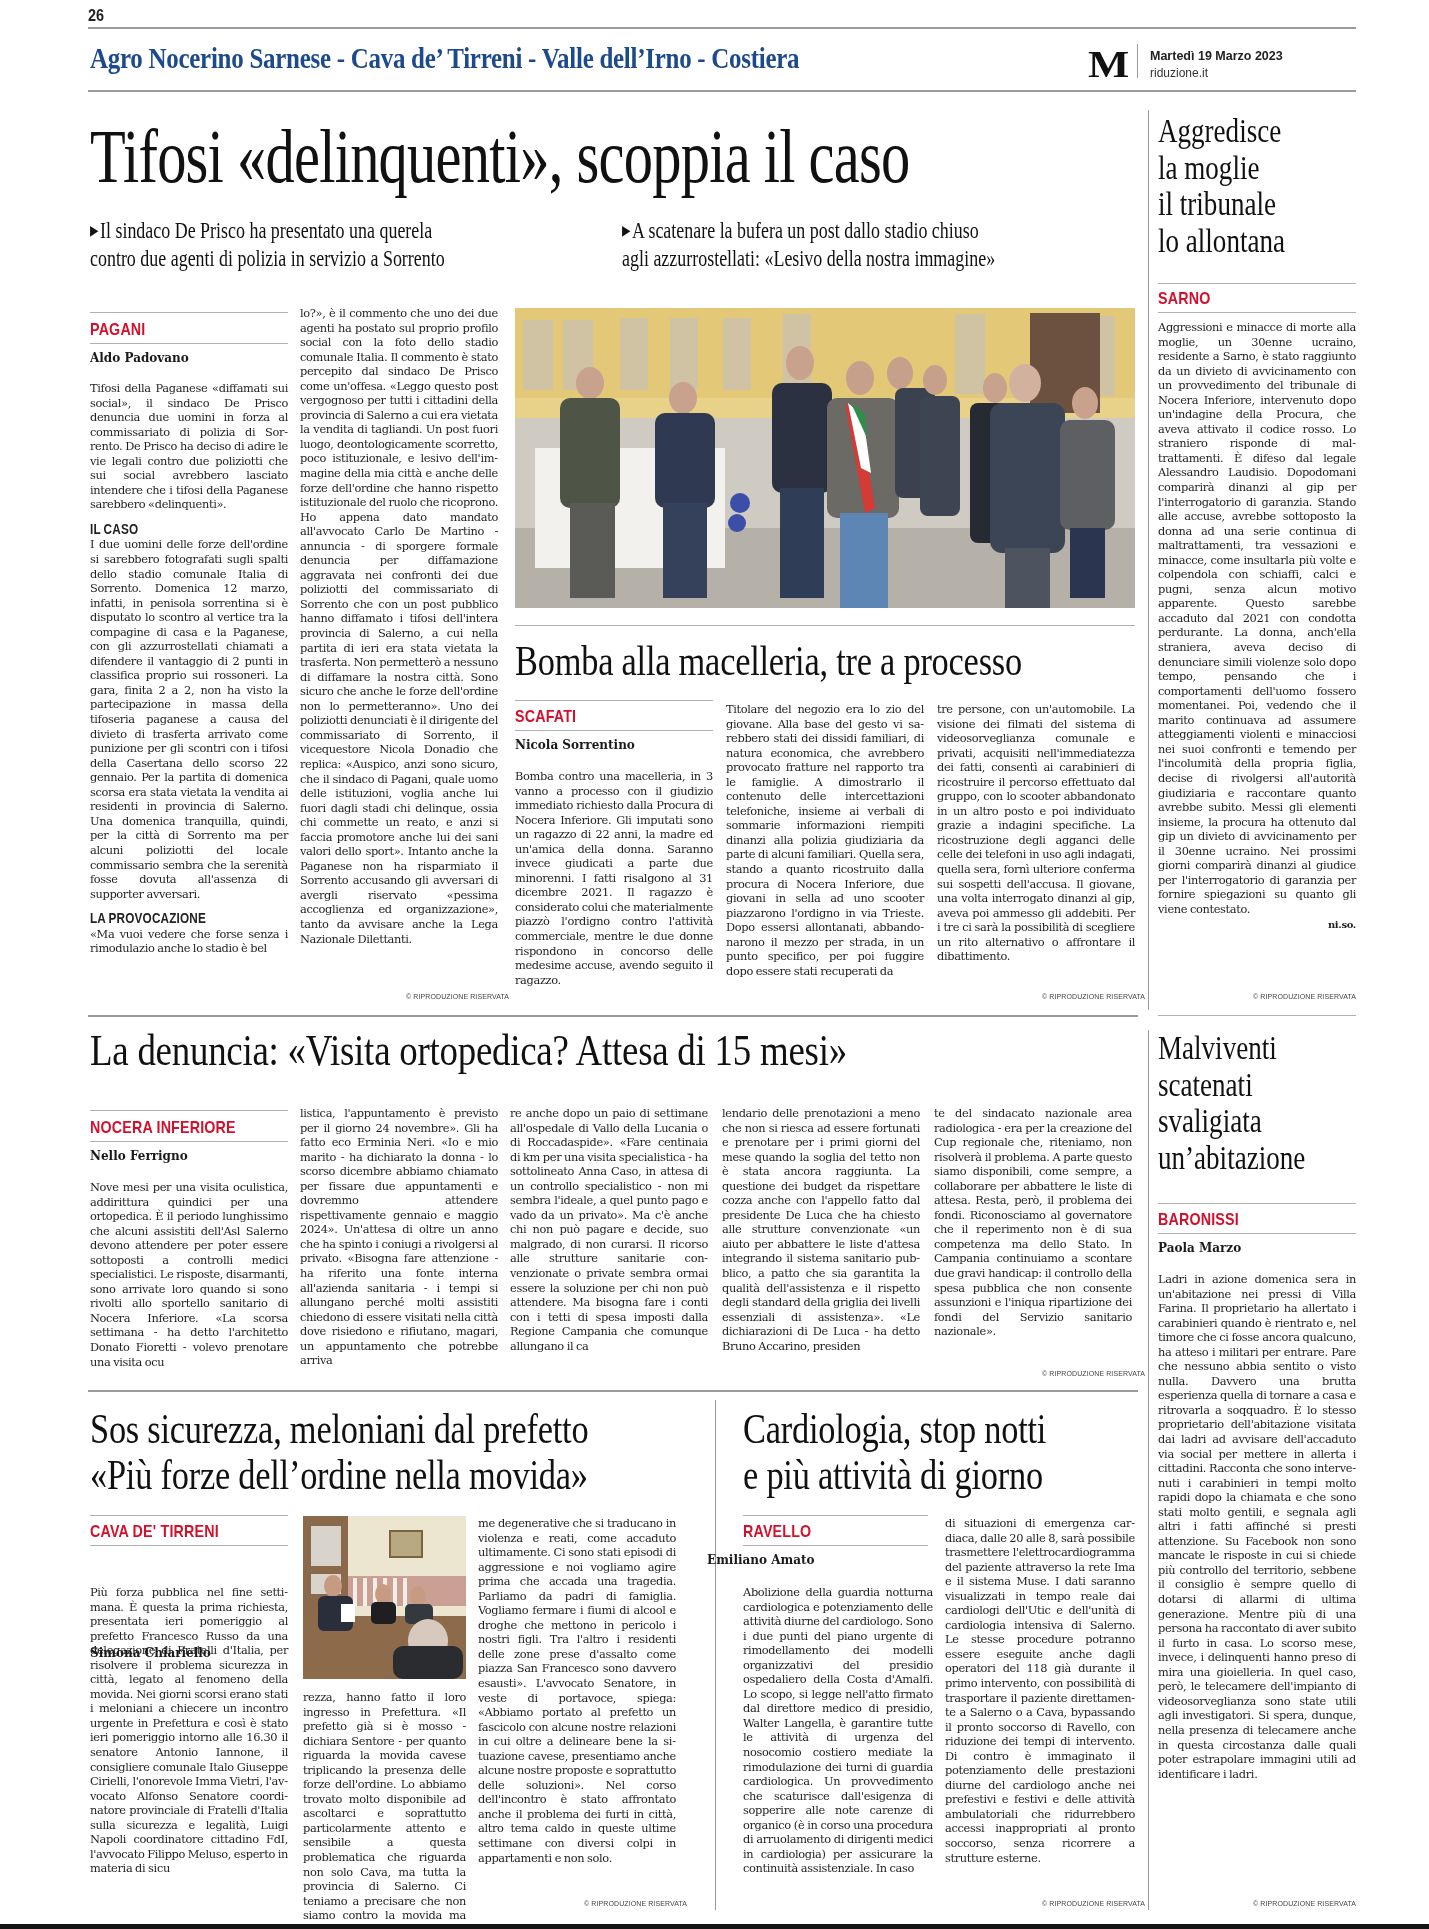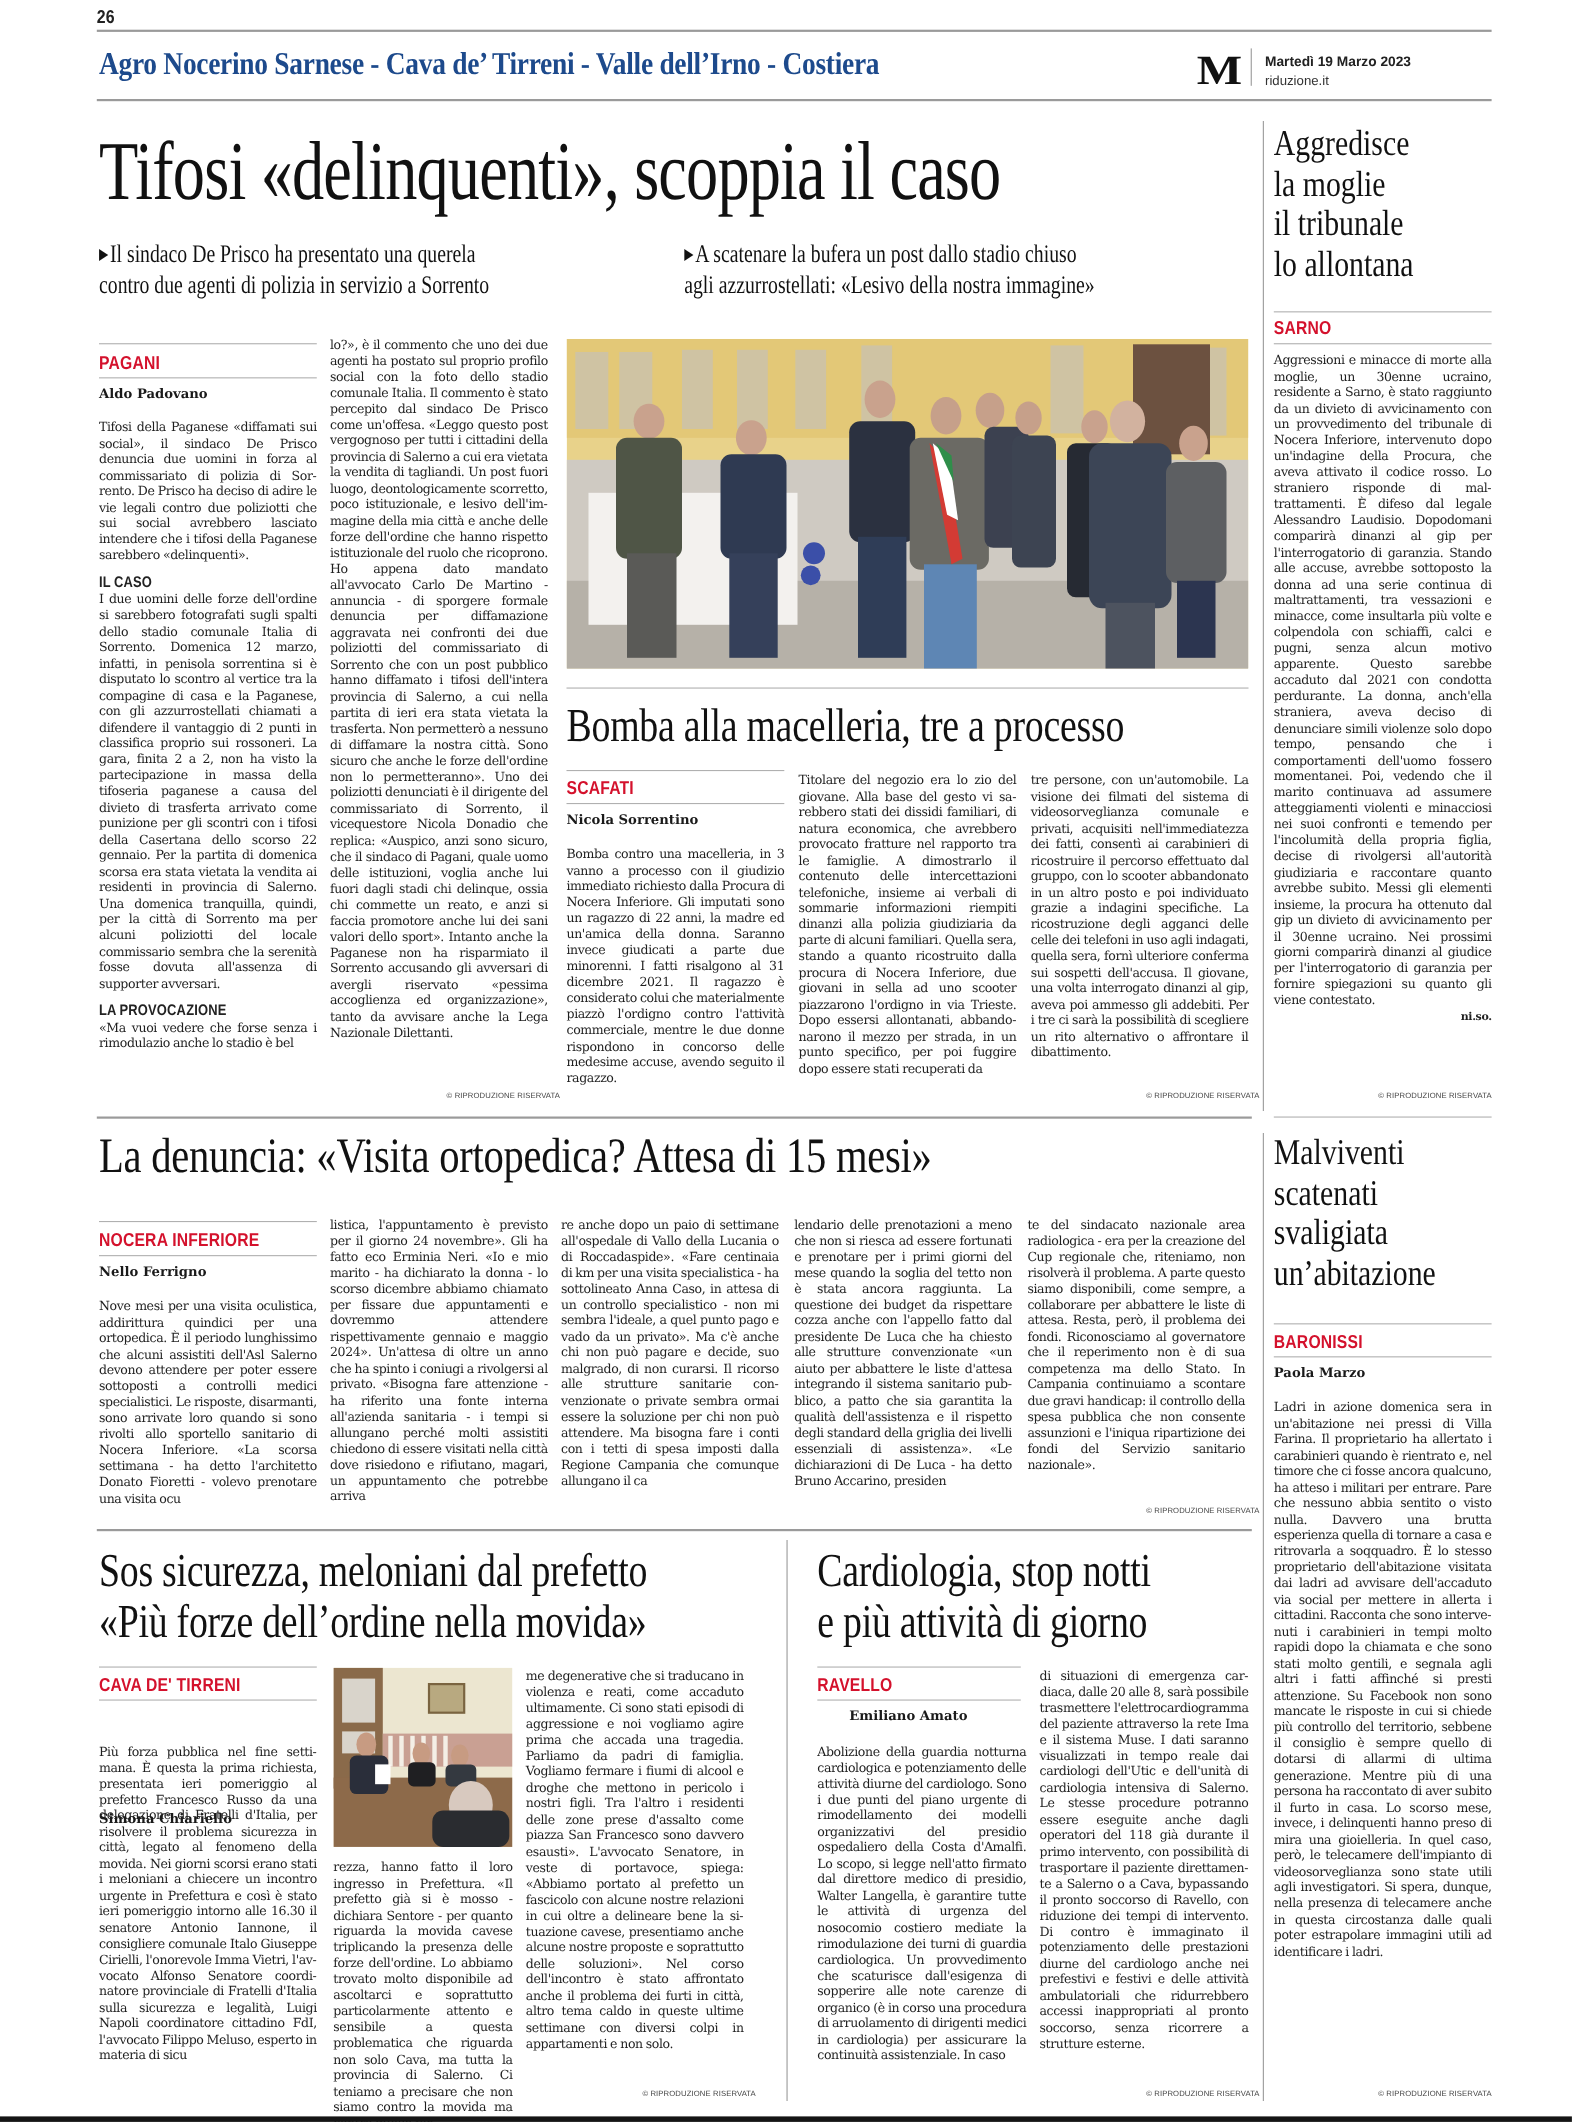--- a/index.html
+++ b/index.html
@@ -241,19 +241,19 @@
 
 <div class="vrule" style="left:715px; top:1400px; height:510px;"></div>
 <div>
   <div class="abs headline h-sec" style="left:743px; top:1406px; line-height:1.08;">
     <div>Cardiologia, stop notti</div>
     <div>e più attività di giorno</div>
   </div>
   <div class="rule thin" style="left:743px; top:1515px; width:185px;"></div>
   <div class="abs loc" style="left:743px; top:1522px;">RAVELLO</div>
   <div class="rule thin" style="left:743px; top:1545px; width:185px;"></div>
-  <div class="abs author" style="left:772px; top:1553px;">Emiliano Amato</div>
+  <div class="abs author" style="left:707px; top:1553px;">Emiliano Amato</div>
   <div class="col" style="left:743px; top:1585px; width:190px;">Abolizione della guardia nottur­na cardiologica e potenziamen­to delle attività diurne del car­diologo. Sono i due punti del piano urgente di rimodellamen­to dei modelli organizzativi del presidio ospedaliero della Costa d'Amalfi. Lo scopo, si legge nell'atto firmato dal direttore medico di presidio, Walter Lan­gella, è garantire tutte le attività di urgenza del nosocomio co­stiero mediate la rimodulazio­ne dei turni di guardia cardiolo­gica. Un provvedimento che sca­turisce dall'esigenza di sopperi­re alle note carenze di organico (è in corso una procedura di ar­ruolamento di dirigenti medici in cardiologia) per assicurare la continuità assistenziale. In caso</div>
   <div class="col" style="left:945px; top:1516px; width:190px;">di situazioni di emergenza car­diaca, dalle 20 alle 8, sarà possi­bile trasmettere l'elettrocardio­gramma del paziente attraver­so la rete Ima e il sistema Muse. I dati saranno visualizzati in tempo reale dai cardiologi dell'Utic e dell'unità di cardiolo­gia intensiva di Salerno. Le stes­se procedure potranno essere eseguite anche dagli operatori del 118 già durante il primo in­tervento, con possibilità di tra­sportare il paziente direttamen­te a Salerno o a Cava, bypassan­do il pronto soccorso di Ravello, con riduzione dei tempi di inter­vento. Di contro è immaginato il potenziamento delle presta­zioni diurne del cardiologo an­che nei prefestivi e festivi e delle attività ambulatoriali che ridur­rebbero accessi inappropriati al pronto soccorso, senza ricorre­re a strutture esterne.</div>
   <div class="abs copy" style="left:1042px; top:1900px;">© RIPRODUZIONE RISERVATA</div>
 </div>
 
 <div class="abs bottom-bar"></div>
 
 </body></html>

